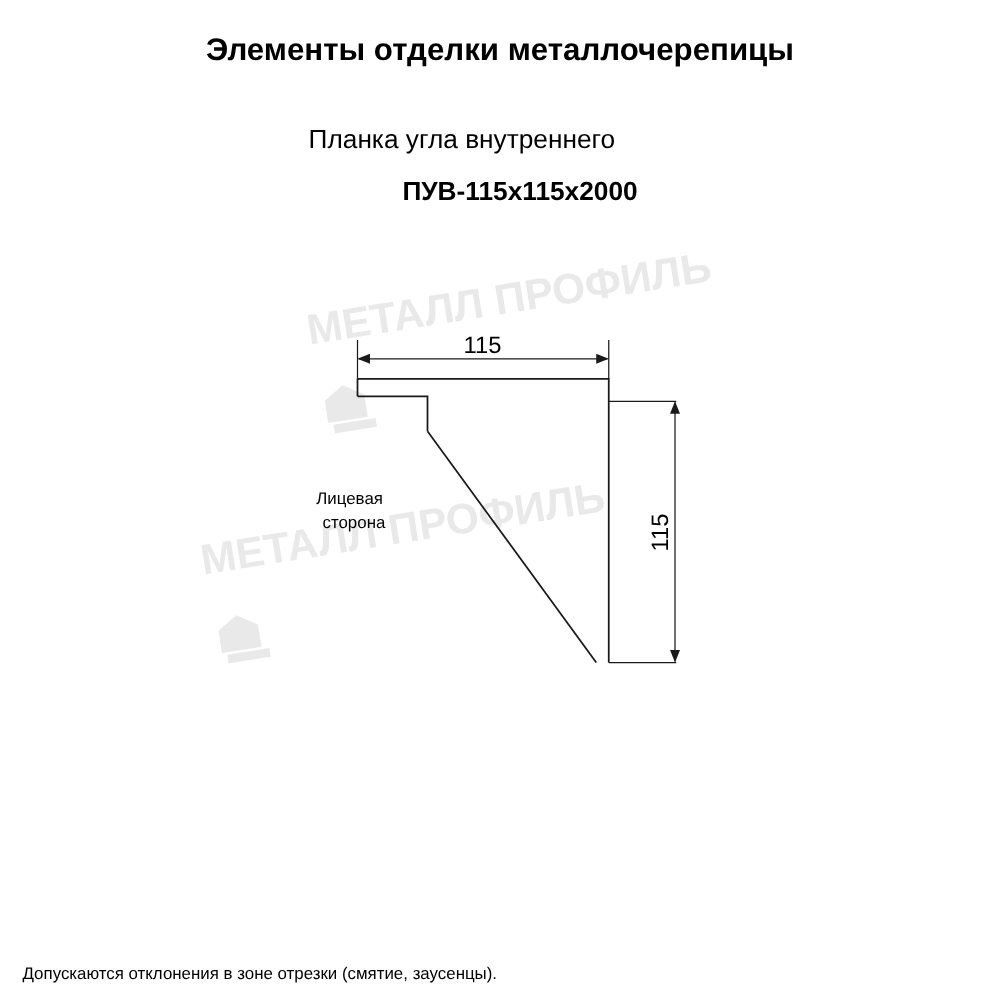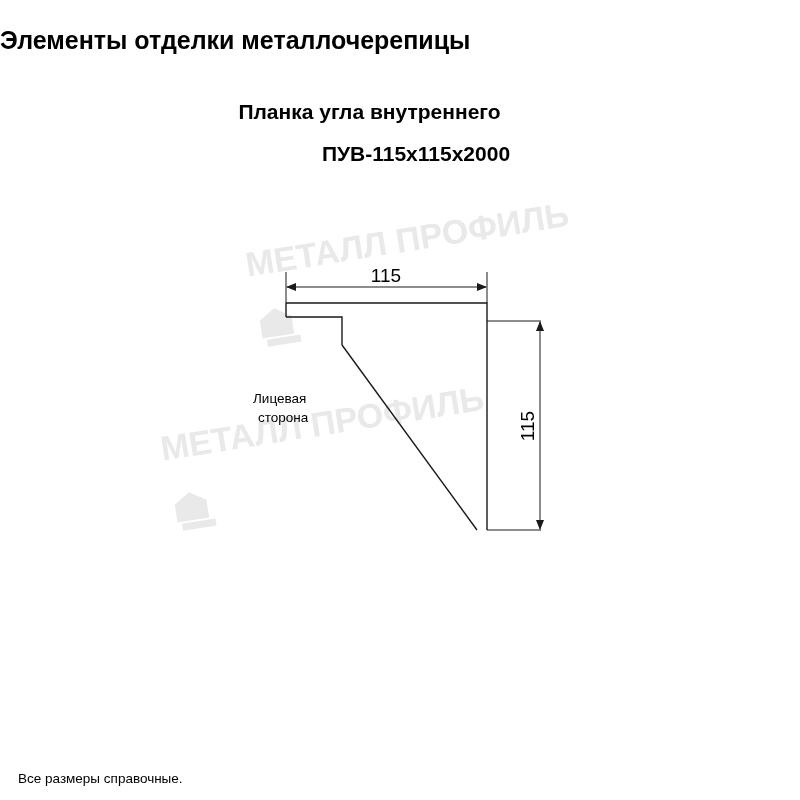--- a/index.html
+++ b/index.html
@@ -15,33 +15,34 @@
     font-family: "Liberation Sans", sans-serif;
     color: #000000;
   }
 
   
   .title-main {
     position: absolute;
     top: 26px;
     left: 0;
     width: 800px;
+    text-align: center;
     font-size: 25px;
     font-weight: bold;
     letter-spacing: 0px;
     white-space: nowrap;
   }
   .title-sub1 {
     position: absolute;
     top: 100px;
     left: 0;
     width: 739px;
     text-align: center;
     font-size: 21px;
-    font-weight: bold;
+    font-weight: normal;
   }
   .title-sub2 {
     position: absolute;
     top: 142px;
     left: 0;
     width: 800px;
     text-align: center;
     font-size: 21px;
     font-weight: bold;
     padding-left: 16px;
@@ -167,14 +168,14 @@
       <line x1="540" y1="122" x2="540" y2="329" marker-start="url(#arrTail)" marker-end="url(#arrHead)"></line>
     </g>
     <text class="dim-text" x="534" y="226" text-anchor="middle" transform="rotate(-90 534 226)">115</text>
 
     <text class="face-text" x="253" y="203">Лицевая</text>
     <text class="face-text" x="258" y="222">сторона</text>
   </svg>
 </div>
 
 <div class="footnotes">
-  <div>Все размеры справочные.</div>
+  <div>Допускаются отклонения в зоне отрезки (смятие, заусенцы).</div>
 </div>
 
 </body></html>

